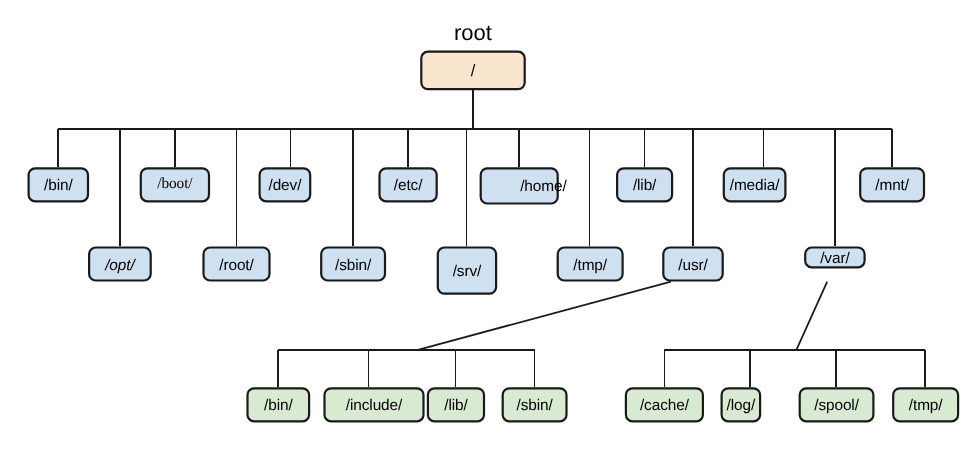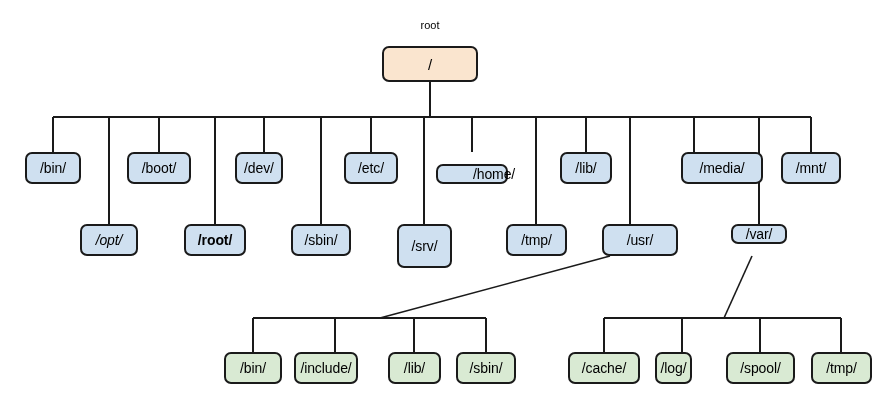--- a/index.html
+++ b/index.html
@@ -45,21 +45,21 @@
     font-size: 15px;
   }
   .node-l1 {
     background: #cfe0f0;
   }
   .node-l2 {
     background: #d9ead3;
   }
   .caption {
     position: absolute;
-    font-size: 11px;
+    font-size: 20px;
     color: #000000;
     white-space: nowrap;
   }
 </style>
 </head>
 <body>
 
 <div id="diagram-root">
 
   <svg id="edge-layer" width="881" height="411" viewBox="0 0 881 411" xmlns="http://www.w3.org/2000/svg">
@@ -94,37 +94,37 @@
       <line x1="841" y1="318" x2="841" y2="352" stroke="#1a1a1a" stroke-width="1.6" shape-rendering="crispEdges"></line>
     </svg>
 
   <div class="caption" style="left: 430px; top: 19px; transform: translateX(-50%);">root</div>
 
   <div class="node node-root" style="left: 382px; top: 46px; width: 96px; height: 36px;">/</div>
 
   <div id="level1-layer">
       <div class="node node-l1" style="left: 25px; top: 152px; width: 56px; height: 32px;">/bin/</div>
       <div class="node node-l1" style="left: 80px; top: 224px; width: 58px; height: 32px; font-style: italic;">/opt/</div>
-      <div class="node node-l1" style="left: 127px; top: 152px; width: 64px; height: 32px;">/boot/</div>
-      <div class="node node-l1" style="left: 184px; top: 224px; width: 62px; height: 32px; font-weight: bold;">/root/</div>
+      <div class="node node-l1" style="left: 127px; top: 152px; width: 64px; height: 32px; font-family: Liberation Serif, serif;">/boot/</div>
+      <div class="node node-l1" style="left: 184px; top: 224px; width: 62px; height: 32px;">/root/</div>
       <div class="node node-l1" style="left: 235px; top: 152px; width: 48px; height: 32px;">/dev/</div>
       <div class="node node-l1" style="left: 291px; top: 224px; width: 60px; height: 32px;">/sbin/</div>
       <div class="node node-l1" style="left: 344px; top: 152px; width: 54px; height: 32px;">/etc/</div>
       <div class="node node-l1" style="left: 397px; top: 224px; width: 55px; height: 44px;">/srv/</div>
-      <div class="node node-l1" style="left: 436px; top: 164px; width: 72px; height: 20px; padding-left: 44px;">/home/</div>
+      <div class="node node-l1" style="left: 436px; top: 152px; width: 72px; height: 34px; padding-left: 44px;">/home/</div>
       <div class="node node-l1" style="left: 506px; top: 224px; width: 61px; height: 32px;">/tmp/</div>
       <div class="node node-l1" style="left: 560px; top: 152px; width: 52px; height: 32px;">/lib/</div>
-      <div class="node node-l1" style="left: 602px; top: 224px; width: 76px; height: 32px;">/usr/</div>
-      <div class="node node-l1" style="left: 681px; top: 152px; width: 82px; height: 32px;">/media/</div>
+      <div class="node node-l1" style="left: 602px; top: 224px; width: 56px; height: 32px;">/usr/</div>
+      <div class="node node-l1" style="left: 657px; top: 152px; width: 58px; height: 32px;">/media/</div>
       <div class="node node-l1" style="left: 731px; top: 224px; width: 56px; height: 20px;">/var/</div>
       <div class="node node-l1" style="left: 781px; top: 152px; width: 60px; height: 32px;">/mnt/</div>
     </div>
   <div id="usr-children-layer">
       <div class="node node-l2" style="left: 224px; top: 352px; width: 58px; height: 32px;">/bin/</div>
-      <div class="node node-l2" style="left: 294px; top: 352px; width: 64px; height: 32px;">/include/</div>
+      <div class="node node-l2" style="left: 294px; top: 352px; width: 92px; height: 32px;">/include/</div>
       <div class="node node-l2" style="left: 388px; top: 352px; width: 53px; height: 32px;">/lib/</div>
       <div class="node node-l2" style="left: 456px; top: 352px; width: 60px; height: 32px;">/sbin/</div>
     </div>
   <div id="var-children-layer">
       <div class="node node-l2" style="left: 568px; top: 352px; width: 72px; height: 32px; text-align: right;">/cache/</div>
       <div class="node node-l2" style="left: 655px; top: 352px; width: 37px; height: 32px;">/log/</div>
       <div class="node node-l2" style="left: 726px; top: 352px; width: 69px; height: 32px; text-align: right;">/spool/</div>
       <div class="node node-l2" style="left: 811px; top: 352px; width: 61px; height: 32px;">/tmp/</div>
     </div>
 

